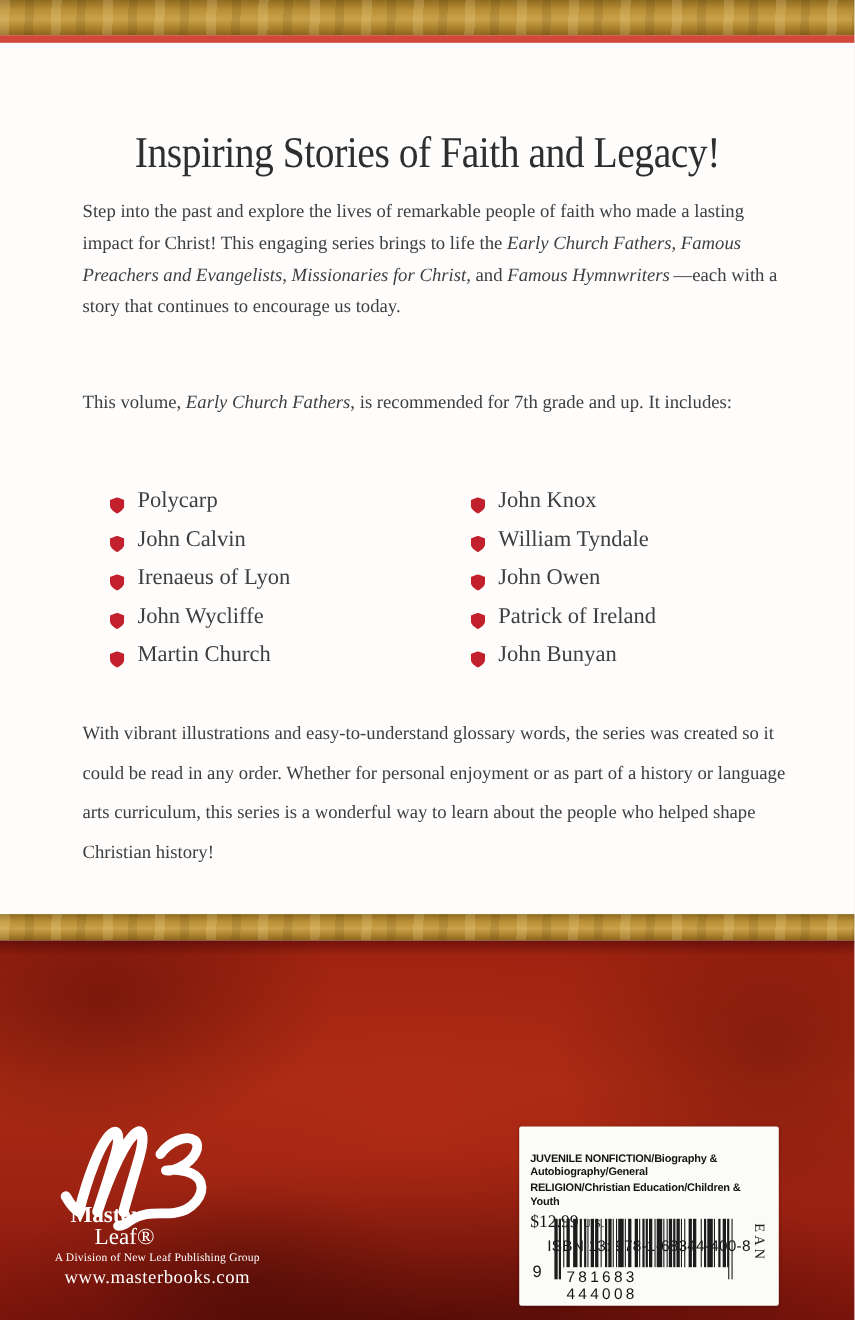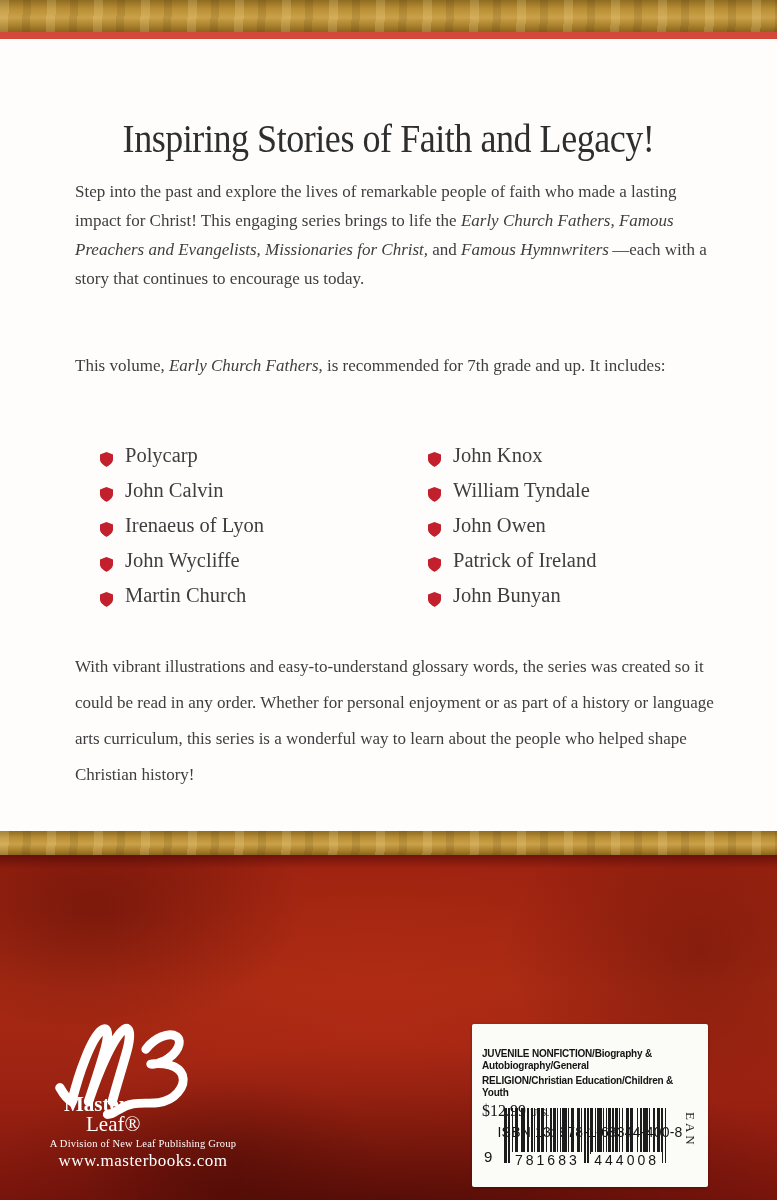--- a/index.html
+++ b/index.html
@@ -67,21 +67,21 @@
   .price-line{margin-top:3px;font-size:16px;}
   .price-suffix{font-size:10px;letter-spacing:.5px;}
   .isbn{margin-top:4px;text-align:center;font-family:"Liberation Sans",sans-serif;font-size:14px;letter-spacing:.2px;}
   .barcode{position:absolute;left:10px;top:84px;width:216px;height:72px;}
   .bars{position:absolute;left:22px;top:0;width:172px;height:56px;display:flex;align-items:flex-start;}
   .bar{background:#1c1c1c;height:46px;}
   .bar.tall{height:55px;}
   .bc-9{position:absolute;left:2px;top:40px;font-size:15px;font-family:"Liberation Sans",sans-serif;}
   .bc-nums{
     position:absolute;left:30px;top:44px;width:150px;display:flex;justify-content:space-between;
-    font-family:"Liberation Sans",sans-serif;font-size:14px;letter-spacing:3px;
+    font-family:"Liberation Sans",sans-serif;font-size:14px;letter-spacing:3px;flex-direction:column;
   }
   .bc-nums span{background:#fbfbf8;padding:0 3px;}
   .ean{
     position:absolute;right:0px;top:4px;writing-mode:vertical-rl;
     font-size:13px;letter-spacing:3px;color:#222;
   }
 </style>
 </head>
 <body>
 

